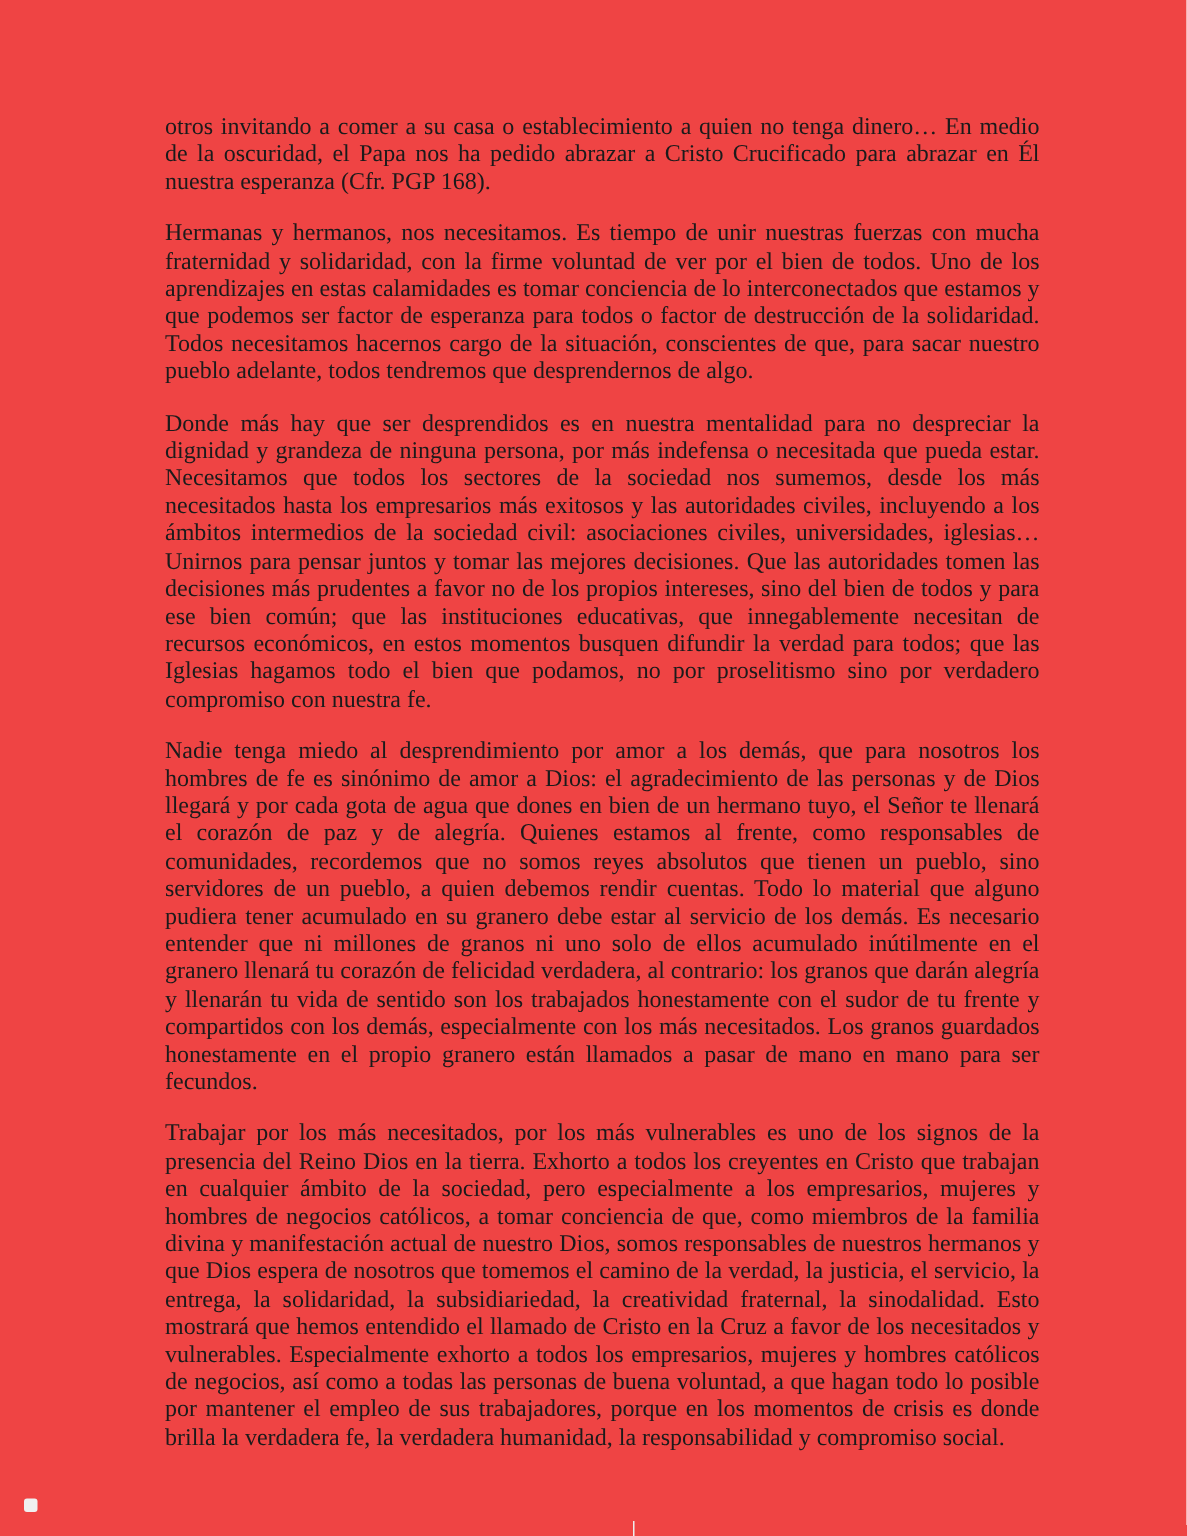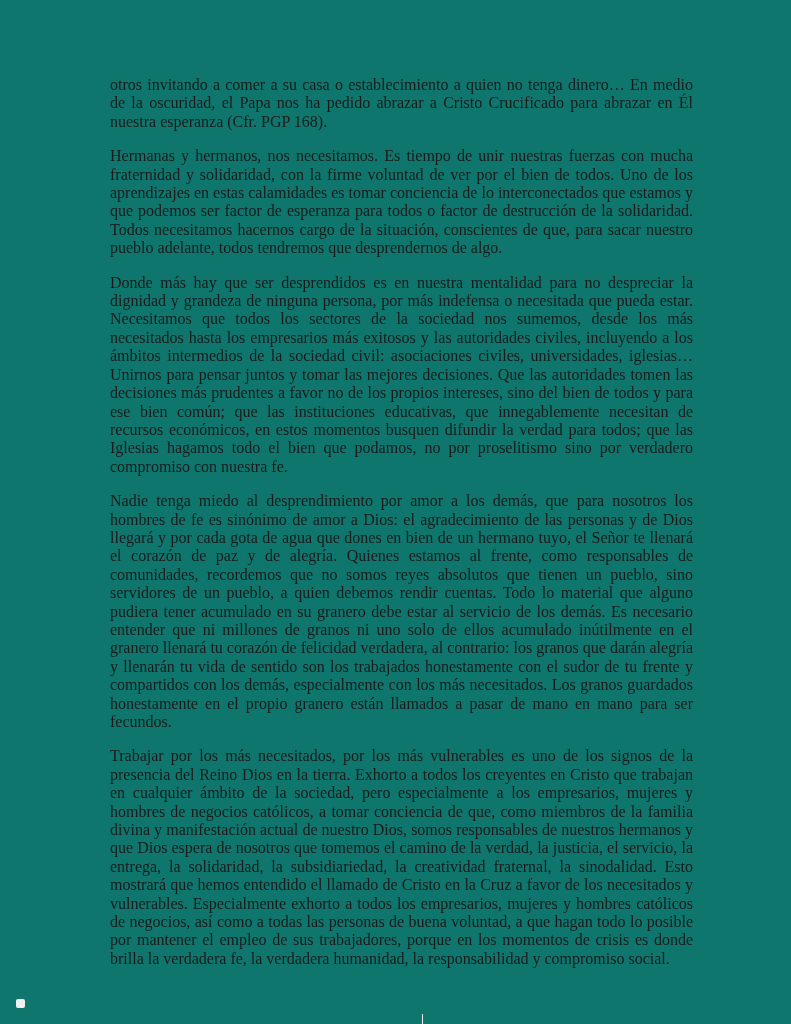--- a/index.html
+++ b/index.html
@@ -4,21 +4,21 @@
 <style>
   html, body {
     margin: 0;
     padding: 0;
     background: #ffffff;
   }
   .page {
     position: relative;
     width: 791px;
     height: 1024px;
-    background: #0f766e;
+    background: #ef4444;
     overflow: hidden;
     box-sizing: border-box;
   }
   .text-block {
     position: absolute;
     top: 76px;
     left: 110px;
     width: 583px;
     color: #1b1b1b;
     font-family: "Liberation Serif", "DejaVu Serif", serif;

